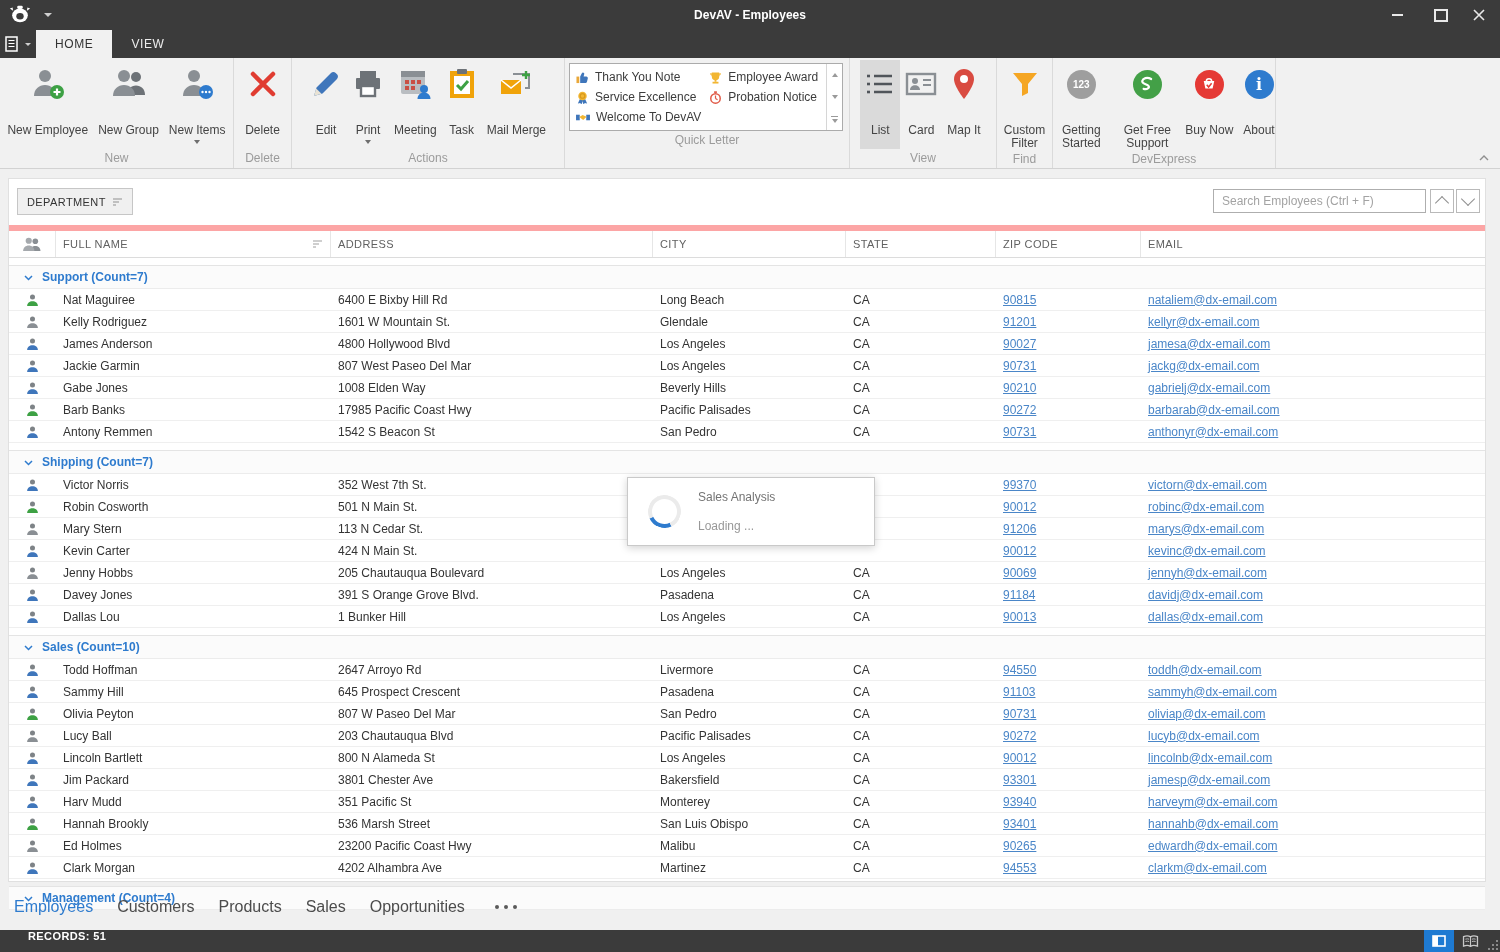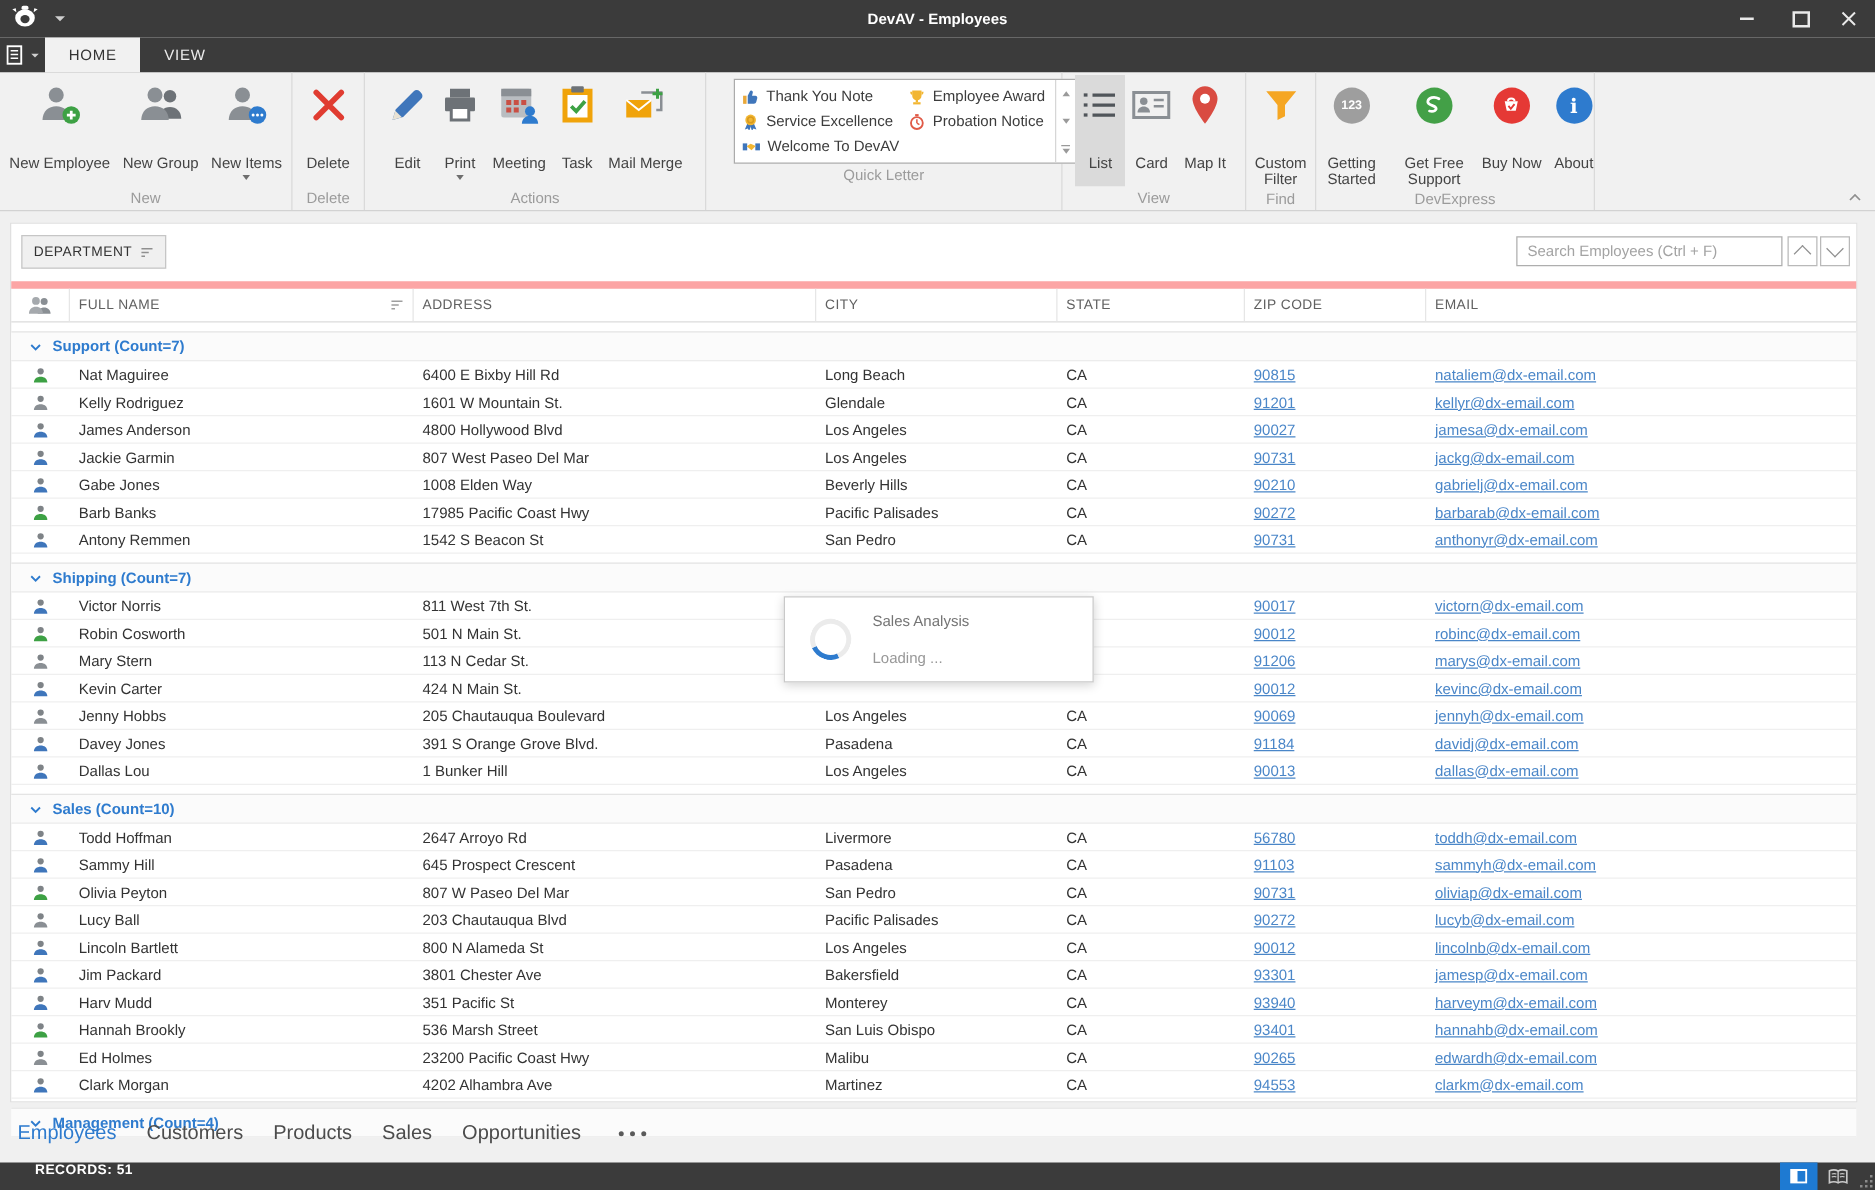--- a/index.html
+++ b/index.html
@@ -26,21 +26,21 @@
   .glabel{height:19px;line-height:19px;text-align:center;color:#9b9b9b;font-size:12px}
   .bigbtn{display:flex;flex-direction:column;align-items:center;padding:5px 5px 0;cursor:default}
   .bigbtn .bicon{height:38px;display:flex;align-items:center;}
   .blabel{font-size:12px;color:#444;text-align:center;line-height:13px;margin-top:21px;white-space:nowrap}
   .blabel.wrap{white-space:normal;width:56px}
   .dropcaret{width:0;height:0;border-left:3.5px solid transparent;border-right:3.5px solid transparent;border-top:4px solid #6e6e6e;margin-top:3px}
   .selbtn{background:#dadada}
   .circle{width:29px;height:29px;border-radius:50%;display:flex;align-items:center;justify-content:center;color:#fff;font-weight:bold}
   .ribbon-collapse{position:absolute;right:11px;bottom:7px;width:10px;height:6px}
   
-  .gallery{background:#fff;border:1px solid #ababab;margin:5px 22px 0;display:flex;width:272px;height:66px}
+  .gallery{background:#fff;border:1px solid #ababab;margin:5px 4px 0;display:flex;width:272px;height:66px}
   .gal-grid{flex:1;display:grid;grid-template-rows:repeat(3,20px);grid-auto-flow:column;align-content:center;padding-left:6px}
   .gal-item{display:flex;align-items:center;gap:6px;font-size:12px;color:#3c3c3c;padding-right:4px;white-space:nowrap}
   .gal-rail{width:15px;border-left:1px solid #d6d6d6;display:flex;flex-direction:column}
   .rail-btn{flex:1;display:flex;align-items:center;justify-content:center;flex-direction:column}
   .tri-up{width:0;height:0;border-left:3.5px solid transparent;border-right:3.5px solid transparent;border-bottom:4px solid #9a9a9a}
   .tri-down{width:0;height:0;border-left:3.5px solid transparent;border-right:3.5px solid transparent;border-top:4px solid #9a9a9a}
   .rail-line{width:7px;height:1.5px;background:#9a9a9a;margin-bottom:1.5px}
   
   .gridpanel{position:absolute;left:8px;top:178px;width:1478px;height:704px;background:#fff;border:1px solid #e0e0e0;box-sizing:border-box}
   .grouppanel{position:relative;height:46px}
@@ -584,24 +584,24 @@
         <span>Shipping (Count=7)</span>
       </div>
       <div class="cols grow">
         <div class="cell ic">
           <svg width="13" height="14" viewBox="0 0 14 14">
             <circle cx="7" cy="3.8" r="2.7" fill="#7e8387"></circle>
             <path d="M1.2 13.5c0-3.3 2.6-5.1 5.8-5.1s5.8 1.8 5.8 5.1z" fill="#3f76bb"></path>
           </svg>
         </div>
         <div class="cell">Victor Norris</div>
-        <div class="cell">811 West 7th St.</div>
+        <div class="cell">352 West 7th St.</div>
         <div class="cell">Los Angeles</div>
         <div class="cell">CA</div>
-        <div class="cell"><a class="lnk">90017</a></div>
+        <div class="cell"><a class="lnk">99370</a></div>
         <div class="cell"><a class="lnk">victorn@dx-email.com</a></div>
       </div>
       <div class="cols grow">
         <div class="cell ic">
           <svg width="13" height="14" viewBox="0 0 14 14">
             <circle cx="7" cy="3.8" r="2.7" fill="#7e8387"></circle>
             <path d="M1.2 13.5c0-3.3 2.6-5.1 5.8-5.1s5.8 1.8 5.8 5.1z" fill="#3da144"></path>
           </svg>
         </div>
         <div class="cell">Robin Cosworth</div>
@@ -692,21 +692,21 @@
         <div class="cell ic">
           <svg width="13" height="14" viewBox="0 0 14 14">
             <circle cx="7" cy="3.8" r="2.7" fill="#7e8387"></circle>
             <path d="M1.2 13.5c0-3.3 2.6-5.1 5.8-5.1s5.8 1.8 5.8 5.1z" fill="#3f76bb"></path>
           </svg>
         </div>
         <div class="cell">Todd Hoffman</div>
         <div class="cell">2647 Arroyo Rd</div>
         <div class="cell">Livermore</div>
         <div class="cell">CA</div>
-        <div class="cell"><a class="lnk">56780</a></div>
+        <div class="cell"><a class="lnk">94550</a></div>
         <div class="cell"><a class="lnk">toddh@dx-email.com</a></div>
       </div>
       <div class="cols grow">
         <div class="cell ic">
           <svg width="13" height="14" viewBox="0 0 14 14">
             <circle cx="7" cy="3.8" r="2.7" fill="#7e8387"></circle>
             <path d="M1.2 13.5c0-3.3 2.6-5.1 5.8-5.1s5.8 1.8 5.8 5.1z" fill="#3f76bb"></path>
           </svg>
         </div>
         <div class="cell">Sammy Hill</div>

